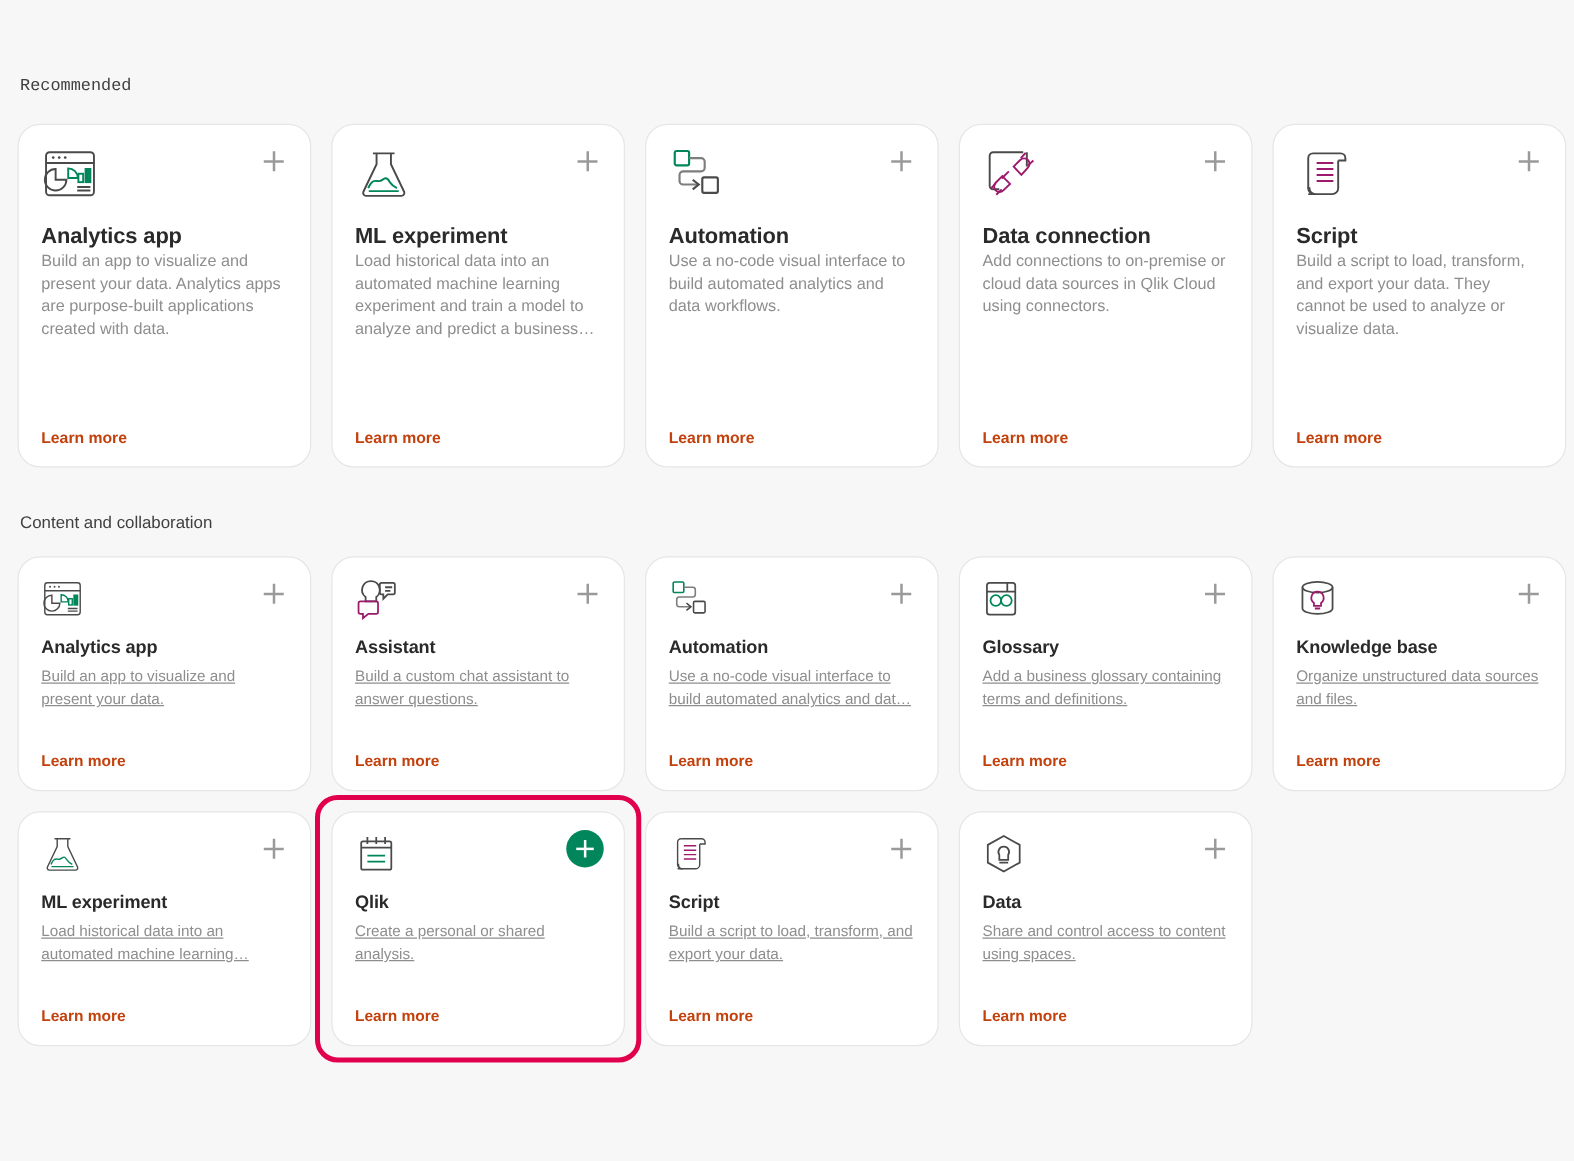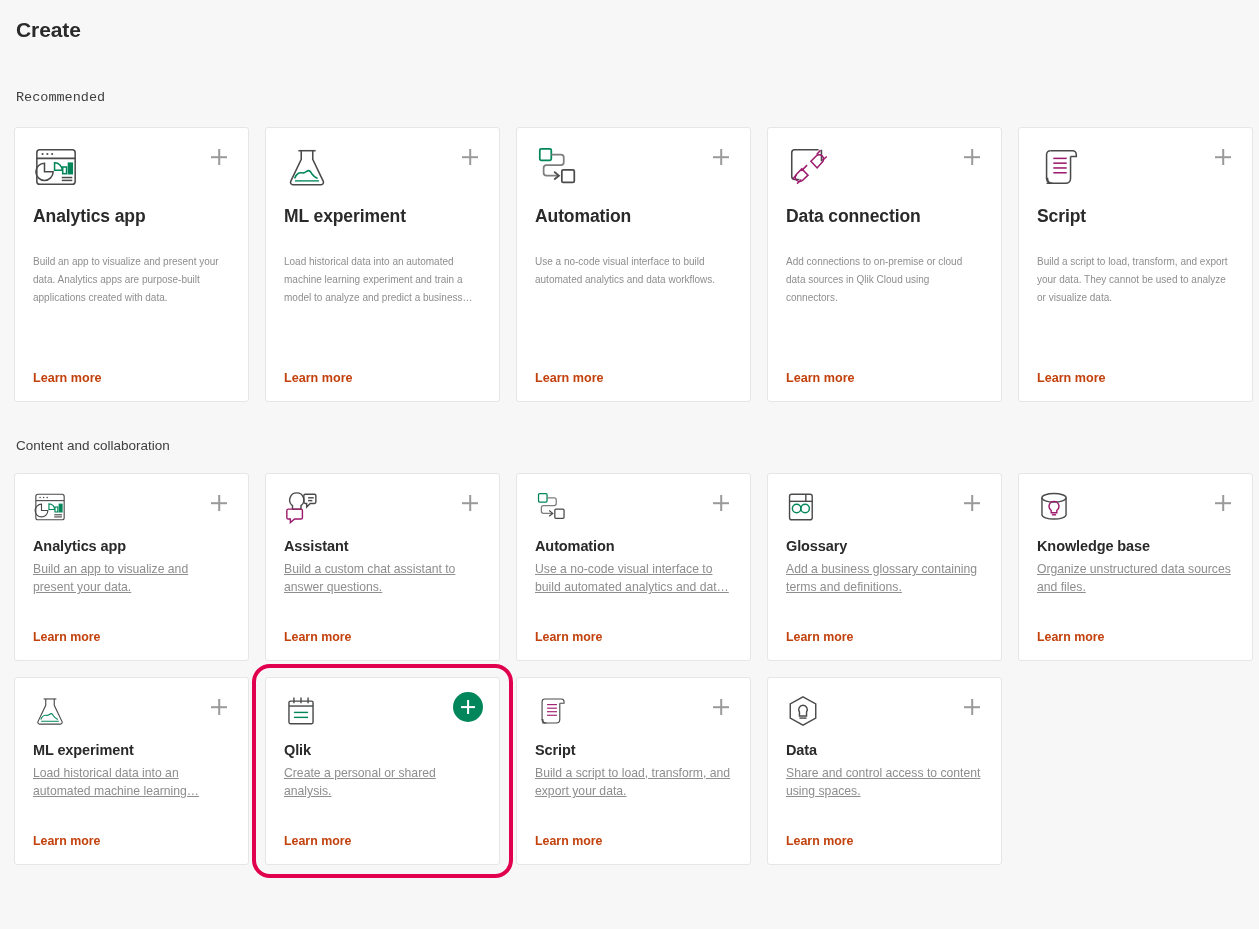--- a/index.html
+++ b/index.html
@@ -40,21 +40,21 @@
     grid-template-columns: repeat(5, 235px);
     gap: 0 16px;
   }
   .row-gap-1 { margin-top: 22px; }
   .row-gap-2 { margin-top: 20px; }
   .row-gap-3 { margin-top: 16px; }
 
   .card {
     background: #ffffff;
     border: 1px solid #e6e6e6;
-    border-radius: 3px;
+    border-radius: 18px;
     padding: 16px 18px 14px 18px;
     position: relative;
     display: flex;
     flex-direction: column;
   }
   .card.tall { height: 275px; }
   .card.short { height: 188px; }
 
   .card-top {
     display: flex;
@@ -114,24 +114,24 @@
   .card-title {
     font-size: 17.5px;
     font-weight: bold;
     color: #2a2a2a;
     margin-top: 6px;
     letter-spacing: -0.1px;
   }
   .card.short .card-title { font-size: 14.5px; margin-top: 2px; }
 
   .card-desc {
-    font-size: 10px;
+    font-size: 13px;
     line-height: 18px;
     color: #8e8e8e;
-    margin-top: 26px;
+    margin-top: 1px;
     flex: 0 0 auto;
   }
   .card.short .card-desc { font-size: 12.2px; line-height: 18px; margin-top: 6px; text-decoration: underline; }
 
   .learn-more {
     font-size: 12.6px;
     font-weight: bold;
     color: #c2410c;
     cursor: pointer;
     margin-top: auto;
@@ -153,21 +153,20 @@
     border-radius: 18px;
     pointer-events: none;
   }
   svg { display: block; }
 </style>
 </head>
 <body>
 
 <div class="page">
 
-  <h1 class="page-title">Create</h1>
 
   <div class="section-label section-1-label">Recommended</div>
   <div class="grid row-gap-1" id="row-0">
       <div class="card tall">
     <div class="card-top">
       <div class="icon-wrap">
             <svg viewBox="0 0 48 48" width="100%" height="100%" fill="none" stroke="#4a4a4a" stroke-width="1.6">
       <rect x="4" y="6" width="40" height="36" rx="3"></rect>
       <line x1="4" y1="15" x2="44" y2="15"></line>
       <circle cx="10" cy="10.5" r="1.1" fill="#4a4a4a" stroke="none"></circle>

